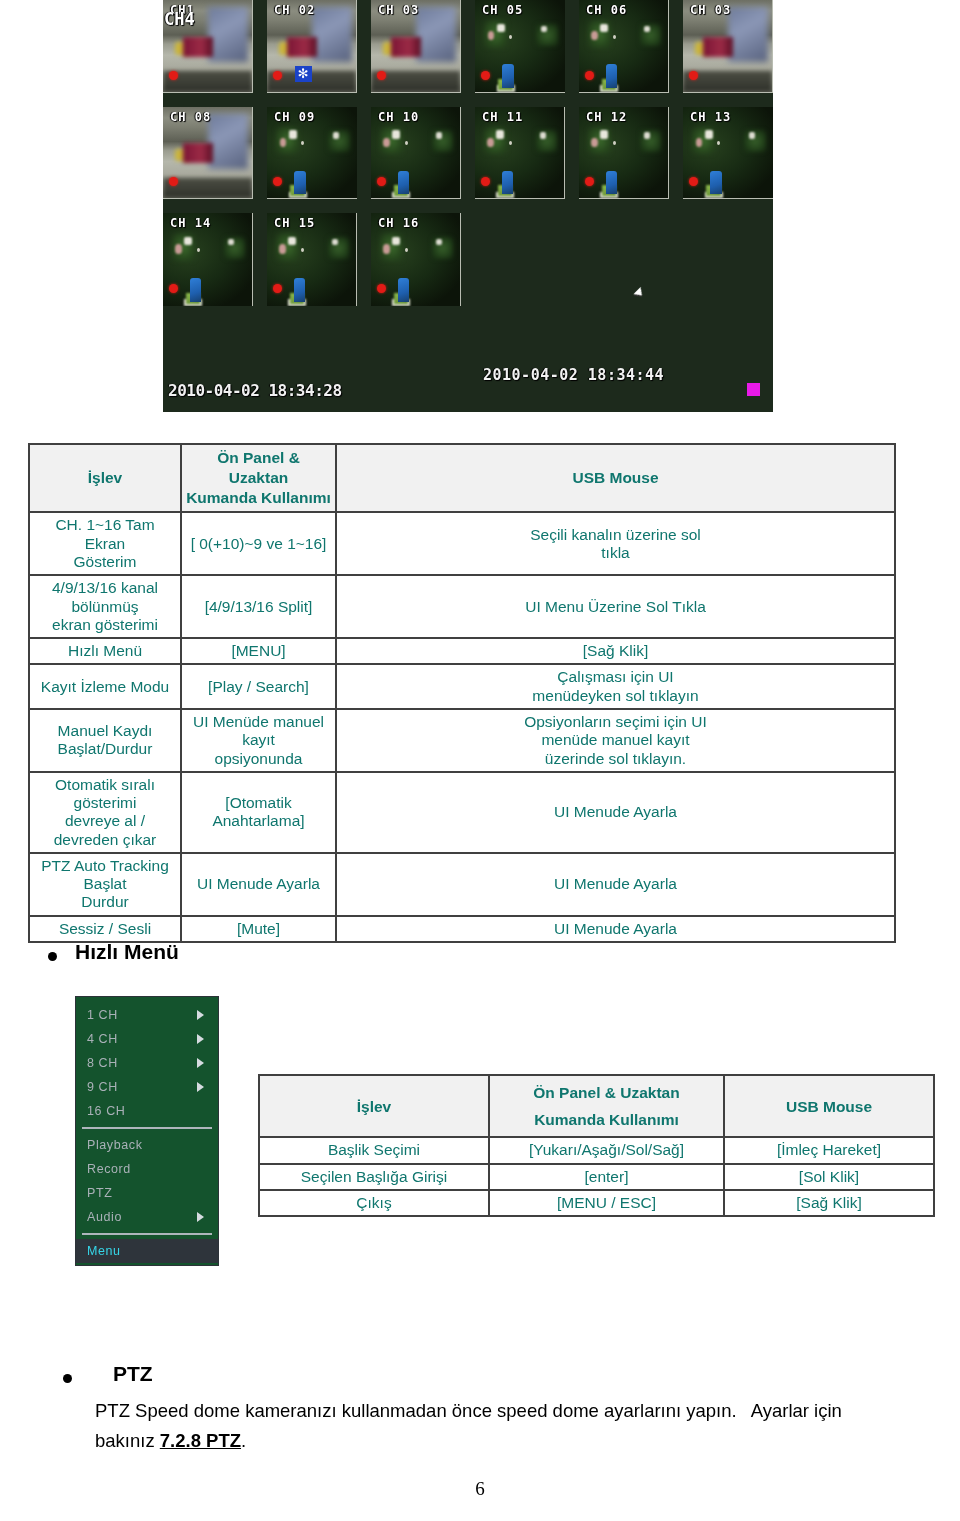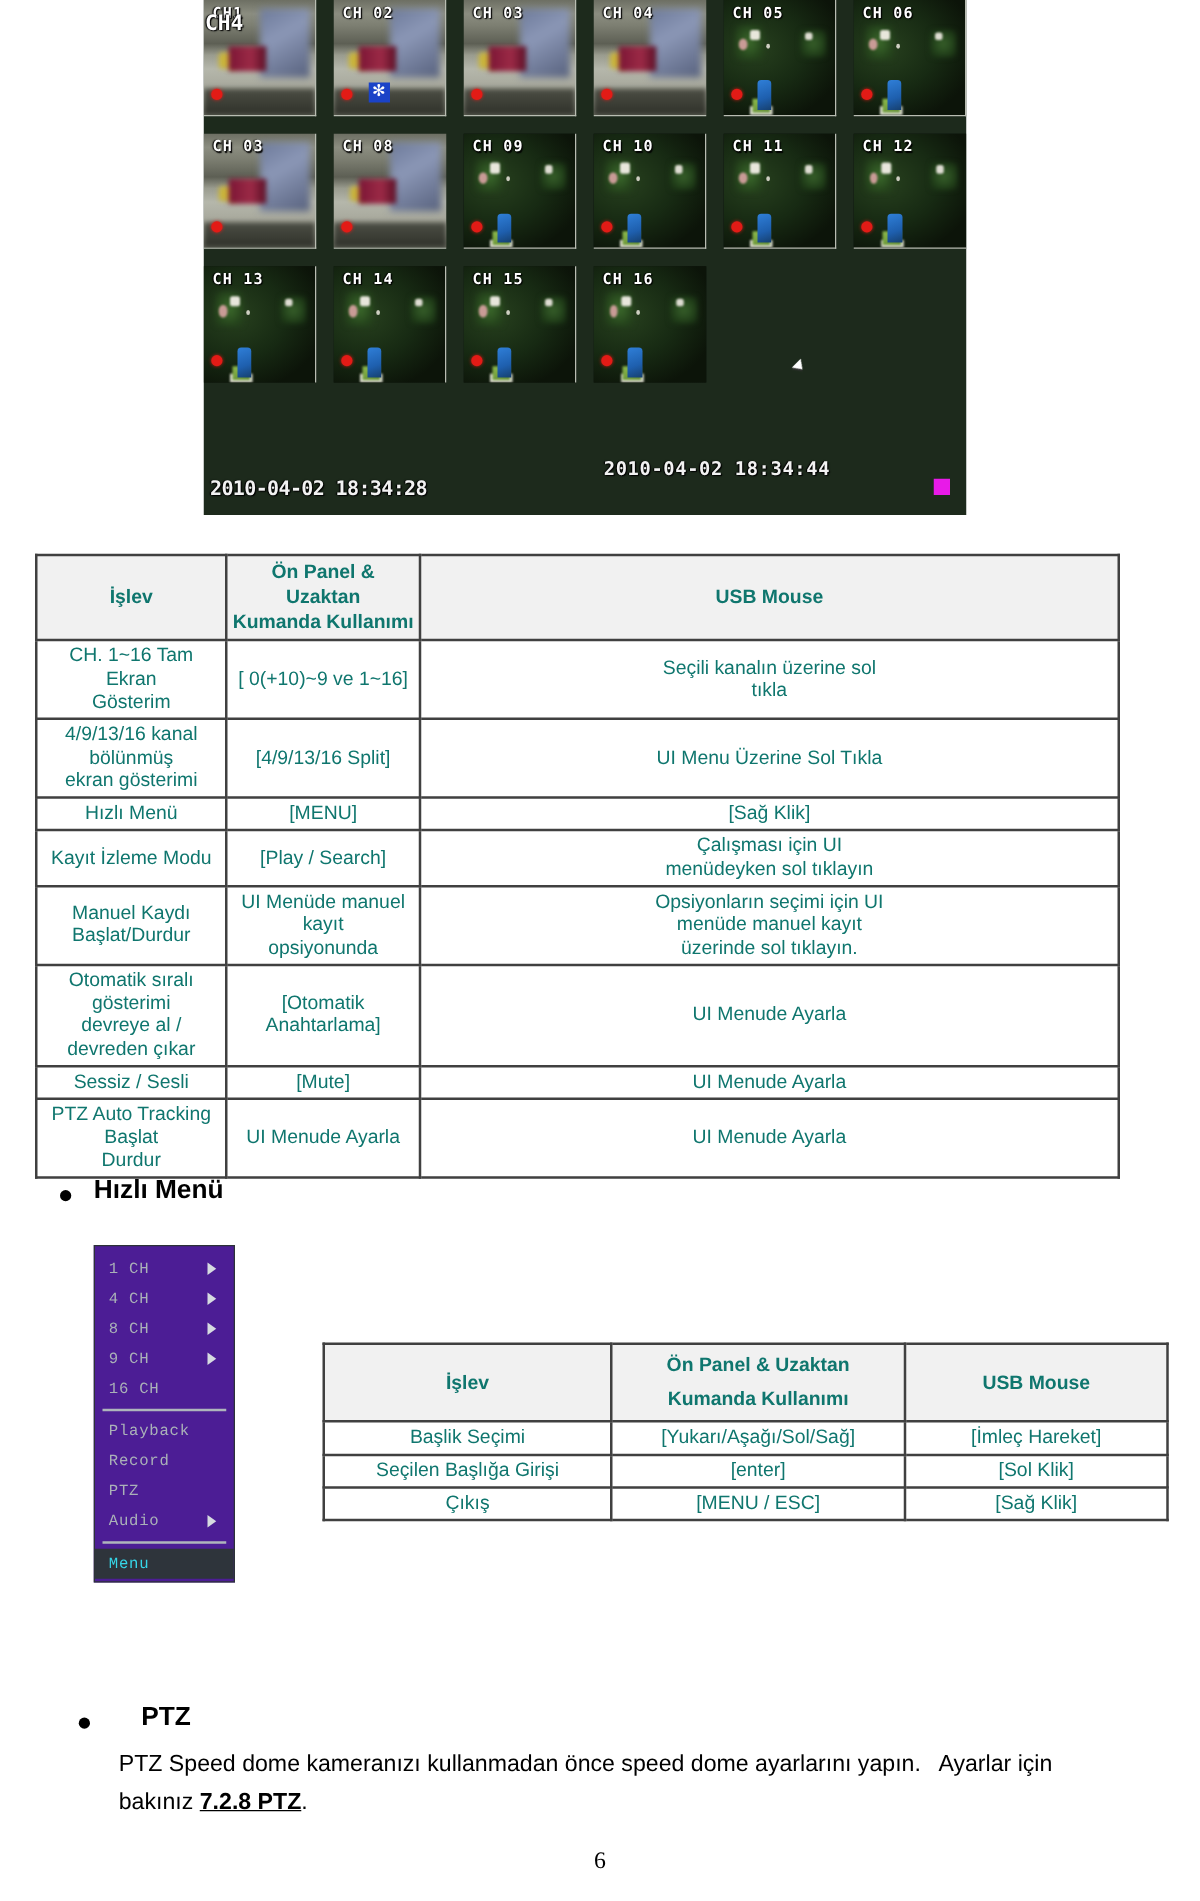--- a/index.html
+++ b/index.html
@@ -278,27 +278,27 @@
   #table-menu-nav col.c1 { width: 230px; }
   #table-menu-nav col.c2 { width: 235px; }
   #table-menu-nav col.c3 { width: 210px; }
   #table-menu-nav th { line-height: 1.75; }
 
   
   #quickmenu-screenshot {
     position: absolute;
     left: 75px;
     top: 996px;
-    width: 113px;
+    width: 144px;
     height: 270px;
-    background: #4c1d95;
+    background: #14532d;
     border: 1px solid #2c3238;
     box-sizing: border-box;
     padding: 6px 0 0 0;
-    font-family: Liberation Mono, monospace;
+    font-family: Liberation Sans, sans-serif;
   }
   .qm-item {
     position: relative;
     height: 24px;
     line-height: 24px;
     padding-left: 11px;
     color: #aab1b8;
     font-size: 12.5px;
     letter-spacing: 0.6px;
     white-space: nowrap;
@@ -390,26 +390,20 @@
       <div class="motion-icon">✻</div>
     </div>
 
     <div class="dvr-cell scene-indoor">
       <div class="blob-y"></div>
       <div class="blob-d"></div>
       <span class="ch-label">CH 03</span>
       <div class="rec-dot"></div>
     </div>
 
-    <div class="dvr-cell scene-indoor">
-      <div class="blob-y"></div>
-      <div class="blob-d"></div>
-      <span class="ch-label">CH 04</span>
-      <div class="rec-dot"></div>
-    </div>
 
     <div class="dvr-cell scene-dark">
       <div class="leaf-a"></div>
         <div class="leaf-b"></div>
       <div class="spot-w1"></div>
         <div class="spot-w2"></div>
         <div class="spot-p"></div>
         <div class="spot-dot"></div>
       <div class="obj-white"></div>
         <div class="obj-green"></div>
@@ -632,30 +626,30 @@
     </tr>
     <tr>
       <td>
         <div>Otomatik sıralı gösterimi</div>
         <div>devreye al / devreden çıkar</div>
       </td>
       <td>[Otomatik Anahtarlama]</td>
       <td>UI Menude Ayarla</td>
     </tr>
     <tr>
+      <td>
+        <div>PTZ Auto Tracking Başlat</div>
+        <div>Durdur</div>
+      </td>
+      <td>UI Menude Ayarla</td>
+      <td>UI Menude Ayarla</td>
+    </tr>
+    <tr>
       <td>Sessiz / Sesli</td>
       <td>[Mute]</td>
-      <td>UI Menude Ayarla</td>
-    </tr>
-    <tr>
-      <td>
-        <div>PTZ Auto Tracking Başlat</div>
-        <div>Durdur</div>
-      </td>
-      <td>UI Menude Ayarla</td>
       <td>UI Menude Ayarla</td>
     </tr>
   </tbody>
 </table>
 
 <div class="bullet-dot" id="heading-quickmenu-dot"></div>
 <div class="bullet-heading" id="heading-quickmenu">Hızlı Menü</div>
 
 <div id="quickmenu-screenshot">
   <div class="qm-item">

